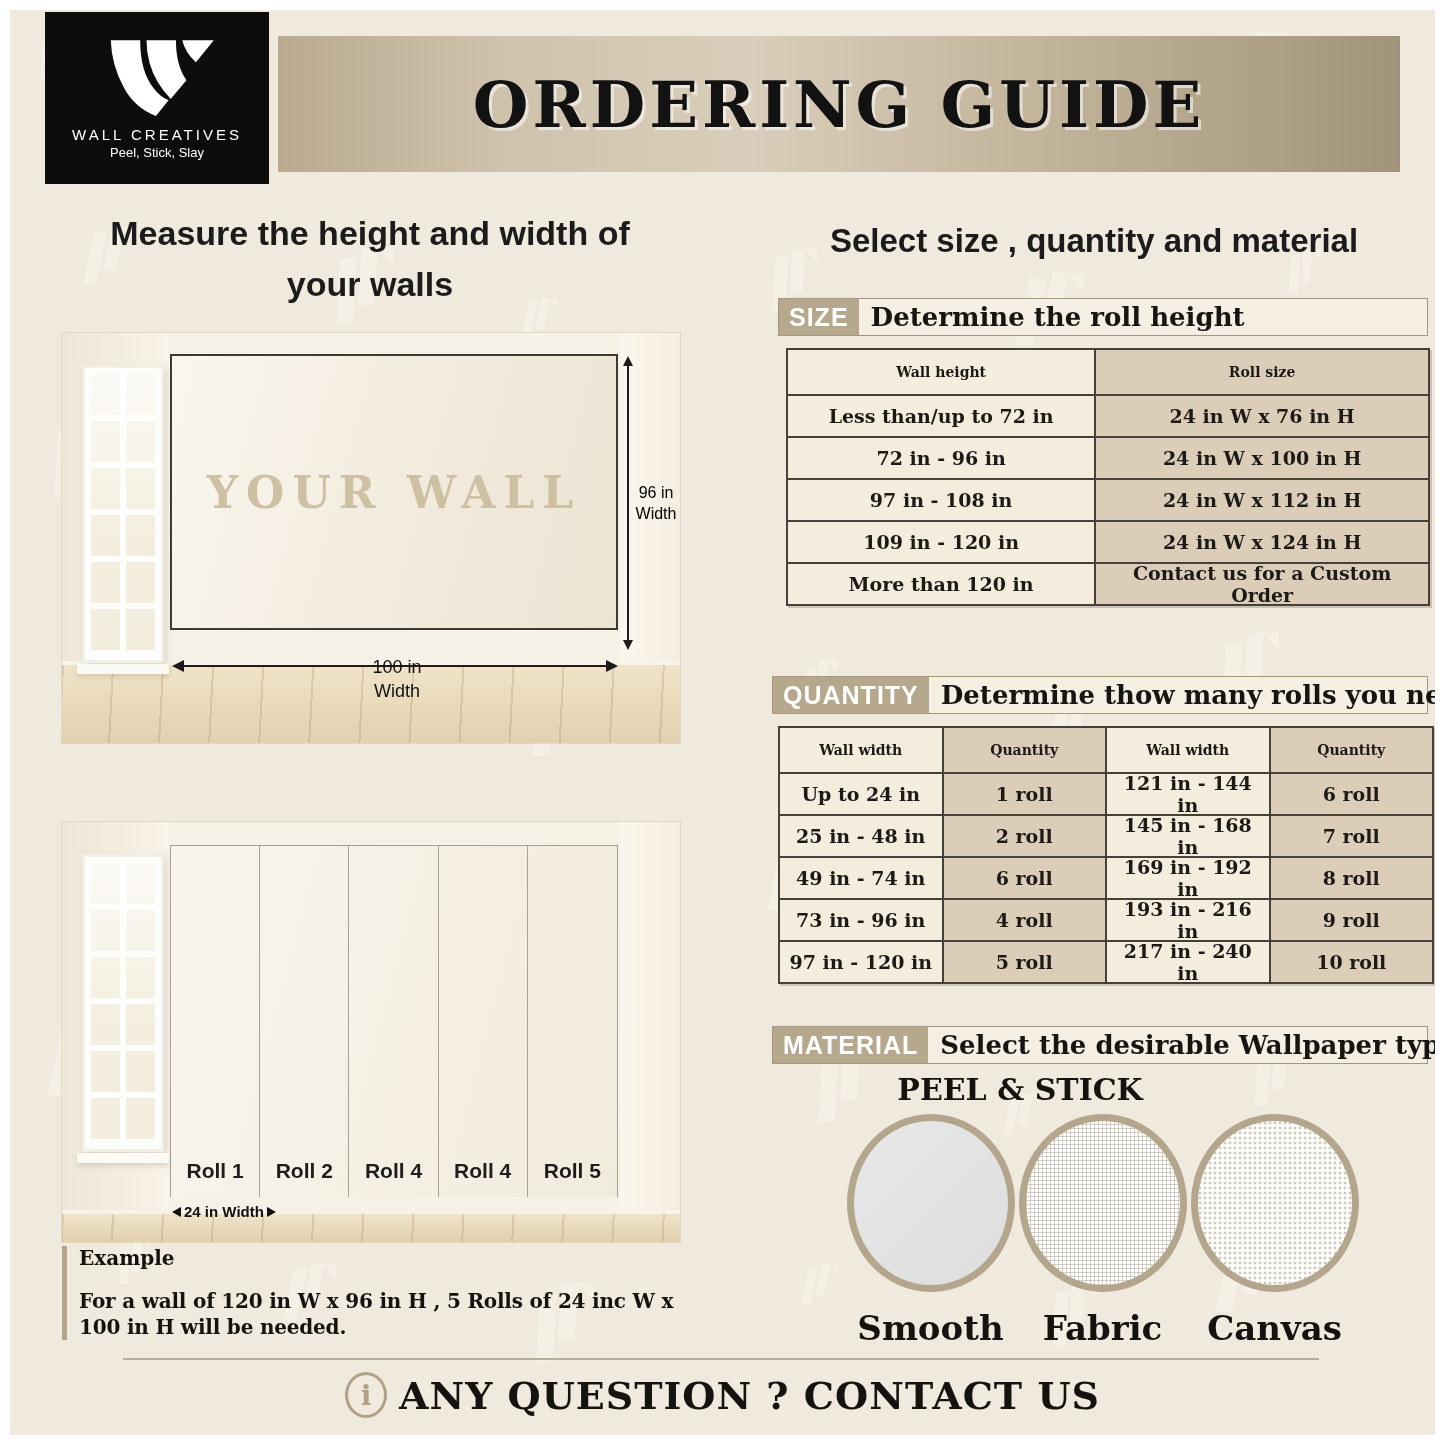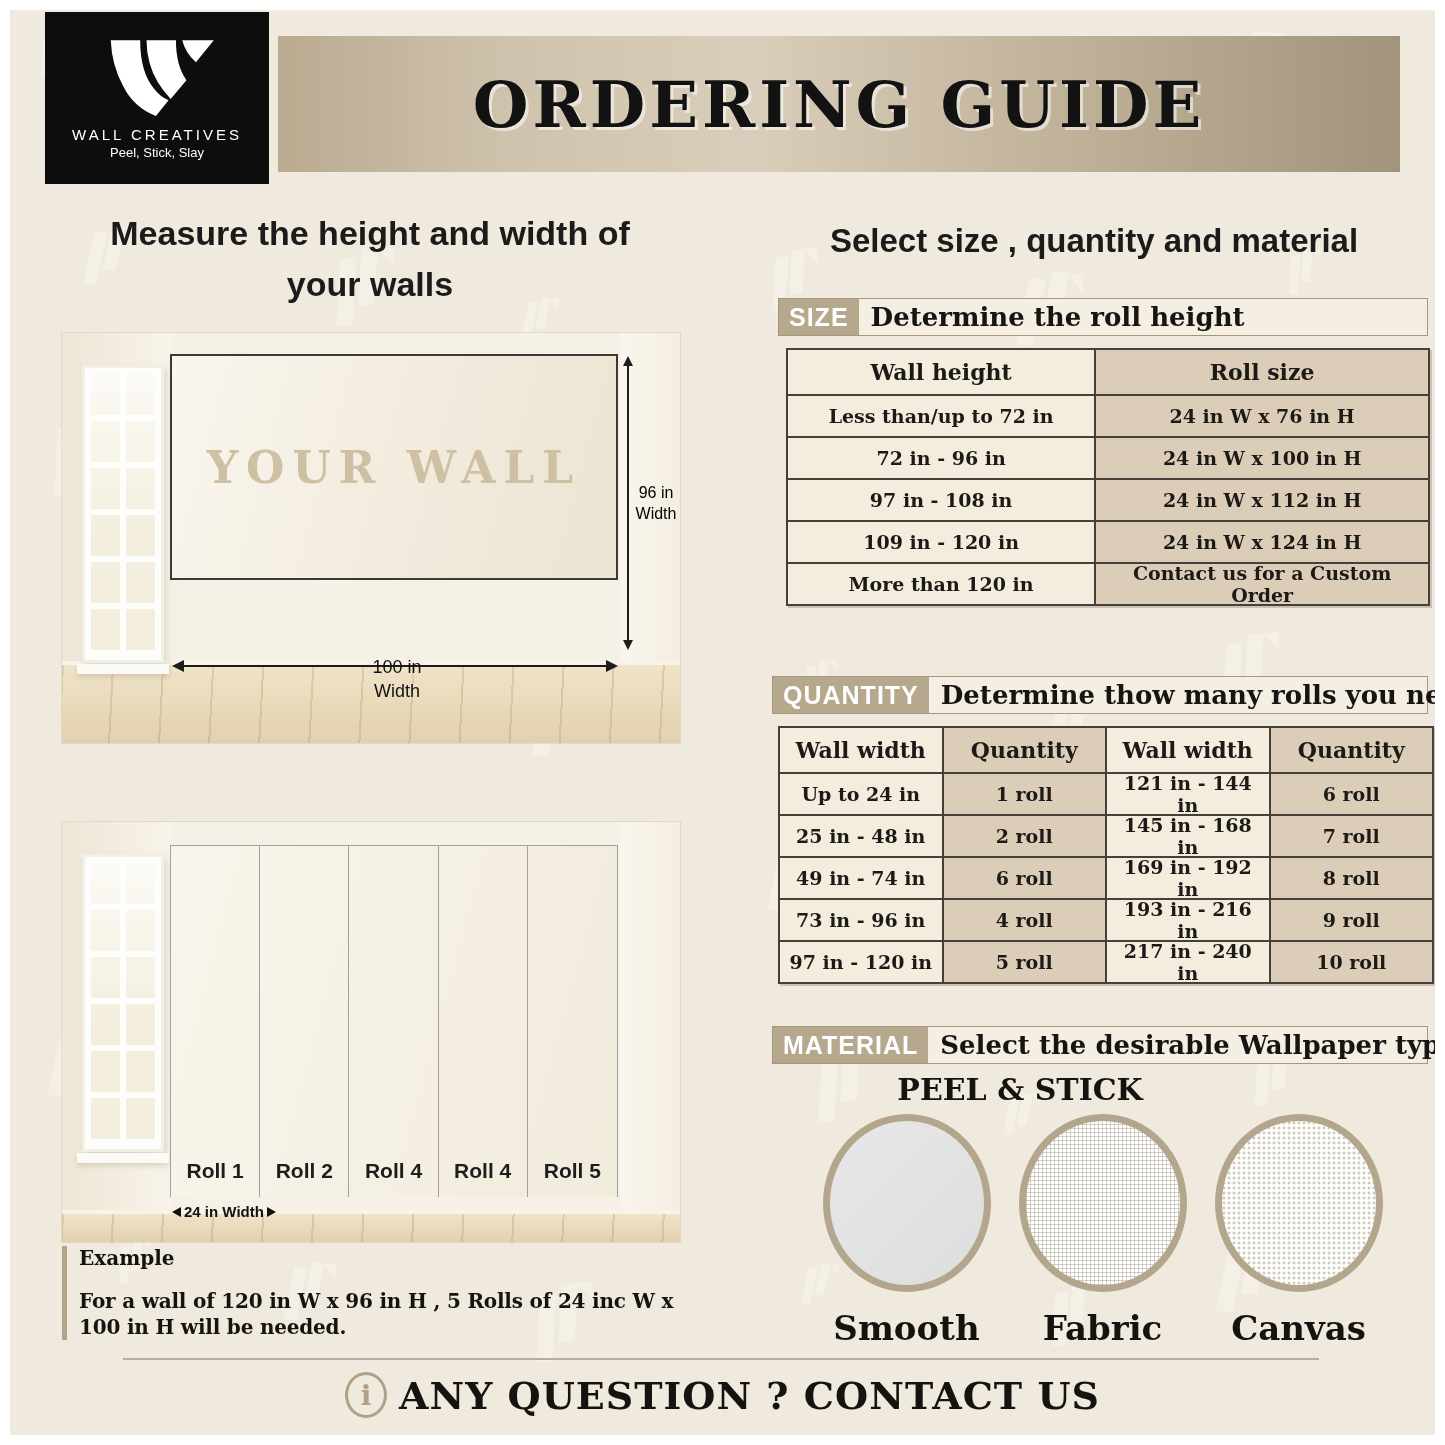--- a/index.html
+++ b/index.html
@@ -42,21 +42,21 @@
       repeating-linear-gradient(180deg,transparent 0 41px,#fdfdfb 41px 47px),
       repeating-linear-gradient(90deg,transparent 0 29px,#fdfdfb 29px 35px);}
   .window::after{content:"";position:absolute;left:-8px;right:-8px;bottom:-14px;height:10px;background:#fbfaf5;box-shadow:0 3px 5px rgba(120,100,70,.2);}
   .floor{position:absolute;left:0;right:0;bottom:0;
     background-color:#ead9ba;
     background-image:repeating-linear-gradient(93deg,rgba(140,110,70,.20) 0 2px,transparent 2px 50px),linear-gradient(180deg,#f0e3c8,#e2d1ae);
     border-top:4px solid #f7f3e9;}
   .photo1 .floor{height:78px;}
   .photo2 .floor{height:28px;}
 
-  .wall{position:absolute;left:108px;top:21px;width:448px;height:226px;border:2px solid #3c3a33;box-sizing:border-box;
+  .wall{position:absolute;left:108px;top:21px;width:448px;height:276px;border:2px solid #3c3a33;box-sizing:border-box;
     background:linear-gradient(105deg,#faf6ee,#f1ead c 60%,#ece4d2);
     background:linear-gradient(105deg,#faf6ee,#f1eadc 60%,#ece4d2);
     display:flex;align-items:center;justify-content:center;}
   .wall-text{font-family:"DejaVu Serif",serif;font-weight:700;font-size:44px;letter-spacing:8px;color:#cec0a3;}
 
   .vdim{position:absolute;width:2px;background:#1c1c1c;}
   .vdim::before,.vdim::after{content:"";position:absolute;left:-4px;width:0;height:0;border-left:5px solid transparent;border-right:5px solid transparent;}
   .vdim::before{top:-2px;border-bottom:10px solid #1c1c1c;}
   .vdim::after{bottom:-2px;border-top:10px solid #1c1c1c;}
   .vdim1{left:565px;top:25px;height:290px;}
@@ -88,30 +88,30 @@
   .sec-label{background:#b6a88d;color:#fff;font-weight:700;font-size:25px;letter-spacing:1px;padding:0 10px;height:100%;display:flex;align-items:center;}
   .sec-title{font-family:"DejaVu Serif",serif;font-weight:700;font-size:26px;padding-left:12px;color:#171512;white-space:nowrap;}
   .size-bar{left:768px;top:288px;width:650px;}
   .qty-bar{left:762px;top:666px;width:656px;}
   .mat-bar{left:762px;top:1016px;width:656px;}
 
   
   .tbl{position:absolute;display:grid;gap:2px;background:#45403a;border:2px solid #45403a;box-shadow:2px 2px 0 rgba(90,80,60,.25);}
   .cell{display:flex;align-items:center;justify-content:center;text-align:center;
     font-family:"DejaVu Serif",serif;font-weight:700;font-size:19px;color:#1c1a17;padding:0 4px;}
-  .cell.head{font-size:22px;}
+  .cell.head{font-size:14px;}
   .light{background:#f4edde;}
   .dark{background:#dccdb8;}
   .size-tbl{left:776px;top:338px;width:640px;grid-template-columns:48fr 52fr;grid-template-rows:44px repeat(5,40px);}
   .qty-tbl{left:768px;top:716px;width:652px;grid-template-columns:repeat(4,1fr);grid-template-rows:44px repeat(5,40px);}
 
   
   .peel{position:absolute;left:760px;top:1062px;width:500px;text-align:center;
     font-family:"DejaVu Serif",serif;font-weight:700;font-size:30px;color:#15130f;margin:0;}
-  .mats{position:absolute;left:765px;top:1104px;width:655px;display:flex;justify-content:center;gap:28px;}
+  .mats{position:absolute;left:765px;top:1104px;width:655px;display:flex;justify-content:center;gap:4px;}
   .mat{display:flex;flex-direction:column;align-items:center;}
   .swatch{width:168px;height:178px;border-radius:50%;border:7px solid #b4a68c;box-sizing:border-box;}
   .sw-smooth{background:linear-gradient(135deg,#e7e8e7,#dcdedd);}
   .sw-fabric{background-color:#ffffff;
     background-image:repeating-linear-gradient(0deg,rgba(160,152,135,.45) 0 1px,transparent 1px 4px),
       repeating-linear-gradient(90deg,rgba(160,152,135,.45) 0 1px,transparent 1px 4px);}
   .sw-canvas{background-color:#fdfdfa;
     background-image:radial-gradient(circle at 2px 2px,rgba(165,158,142,.55) 1px,transparent 1.8px);background-size:5px 5px;}
   .mat-name{margin-top:16px;font-family:"DejaVu Serif",serif;font-weight:700;font-size:34px;color:#15130f;}
 

